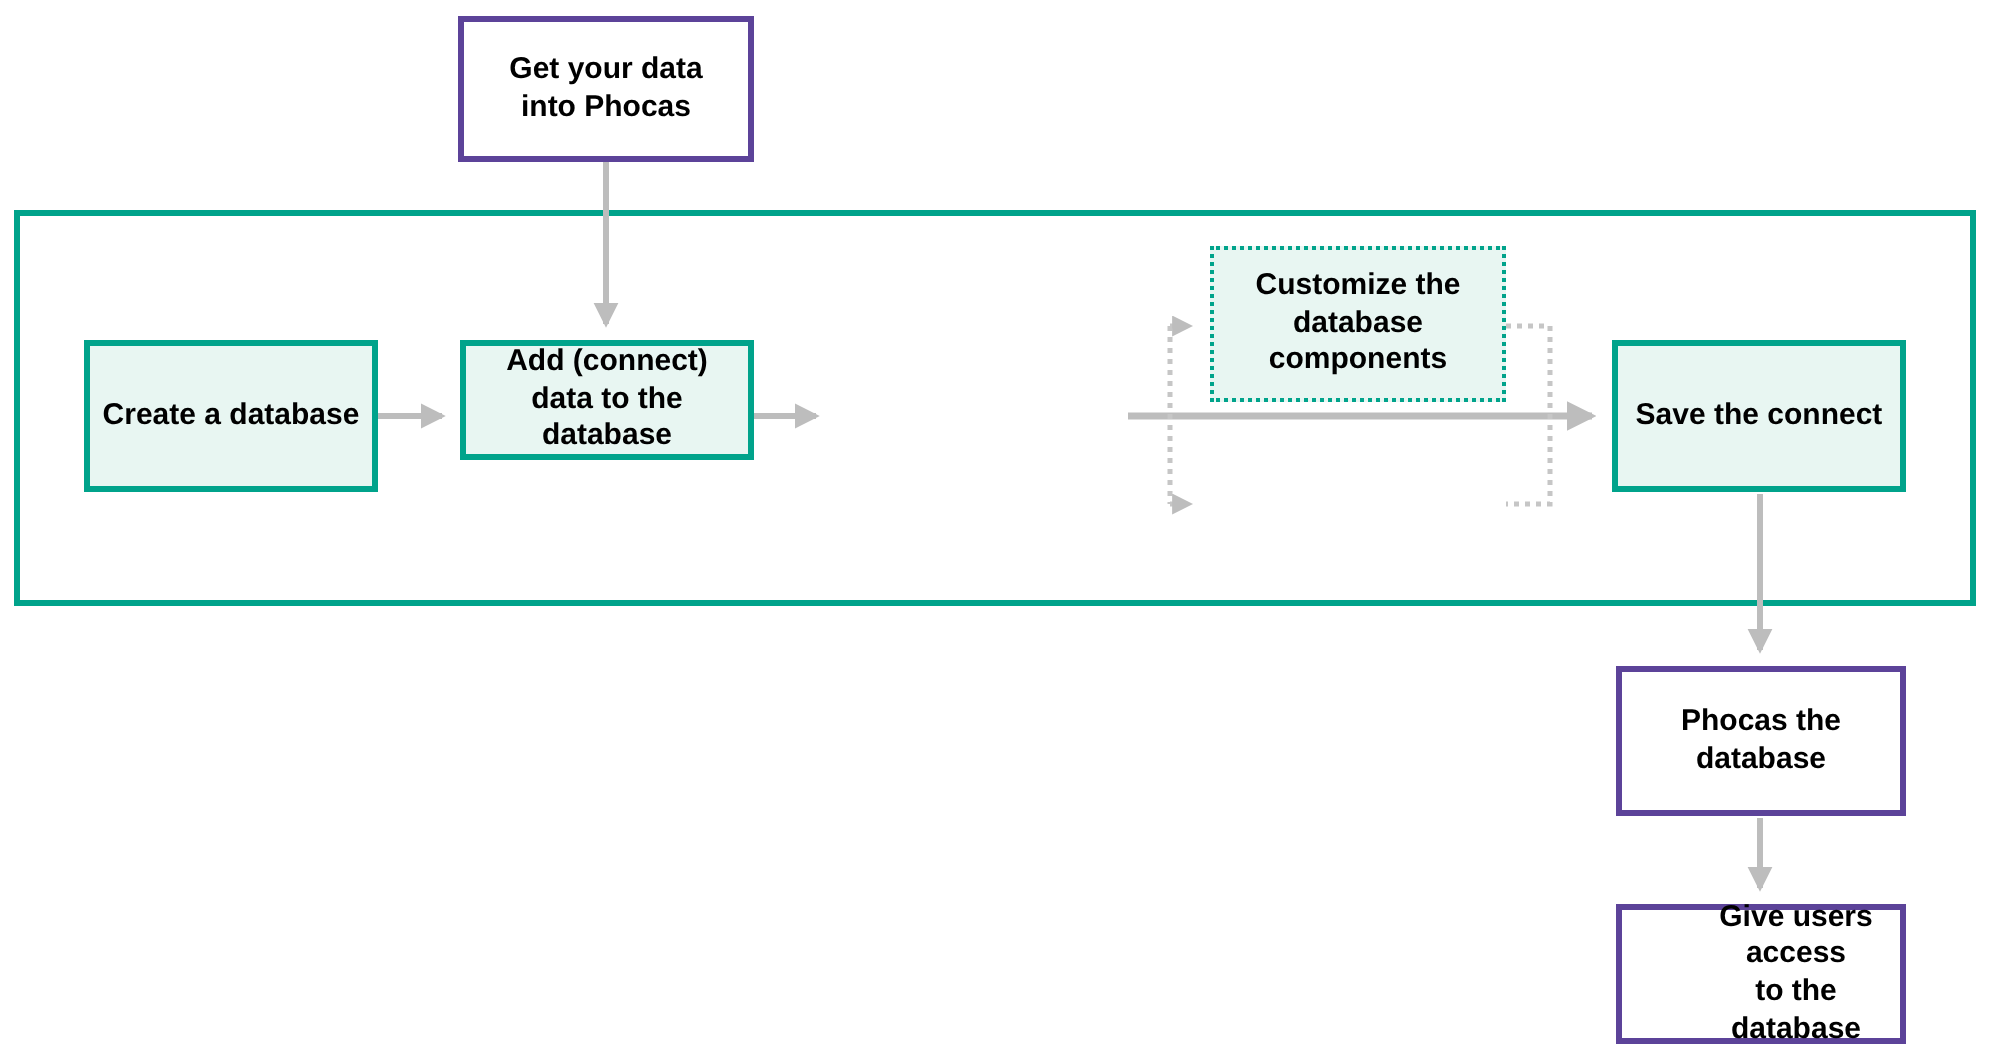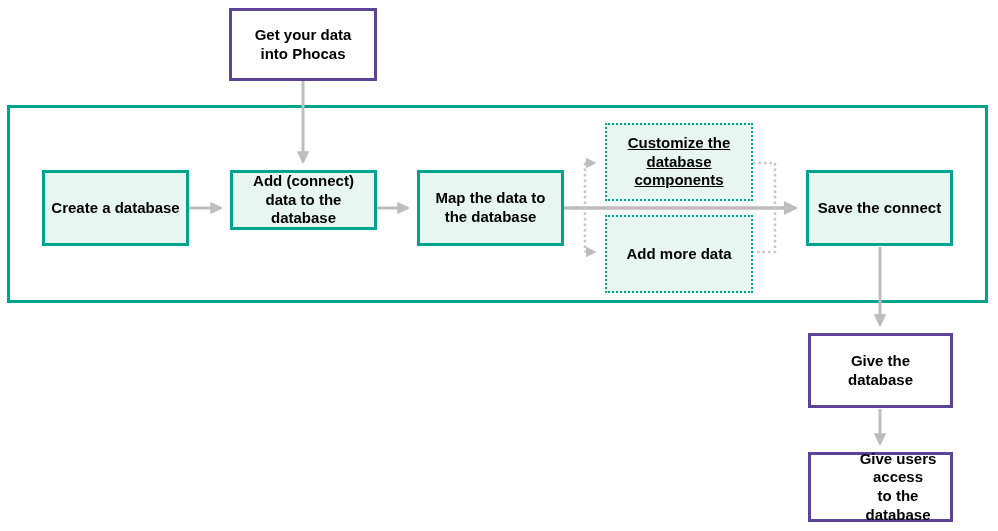--- a/index.html
+++ b/index.html
@@ -62,21 +62,21 @@
     z-index: 3;
   }
   .node-teal   { border: 3px solid var(--teal); background: var(--mint); }
   .node-dotted { border: 2px dotted var(--teal); background: var(--mint); }
   .node-purple { border: 3px solid var(--purple); background: #ffffff; }
 
   .n-get-data  { left: 229px; top: 8px;   width: 148px; height: 73px; }
   .n-create    { left: 42px;  top: 170px; width: 147px; height: 76px; }
   .n-add       { left: 230px; top: 170px; width: 147px; height: 60px; }
   .n-map       { left: 417px; top: 170px; width: 147px; height: 76px; }
-  .n-customize { left: 605px; top: 123px; width: 148px; height: 78px; text-decoration: underline; }
+  .n-customize { left: 605px; top: 123px; width: 148px; height: 78px; }
   .n-addmore   { left: 605px; top: 215px; width: 148px; height: 78px; }
   .n-save      { left: 806px; top: 170px; width: 147px; height: 76px; }
   .n-build     { left: 808px; top: 333px; width: 145px; height: 75px; }
   .n-access    { left: 808px; top: 452px; width: 145px; height: 70px; padding-left: 37px; }
 </style>
 </head>
 <body>
 
 <div class="canvas">
 
@@ -105,30 +105,27 @@
 
   <div class="node node-purple n-get-data">Get your data
 into Phocas</div>
 
   <div class="node node-teal n-create">Create a database</div>
 
   <div class="node node-teal n-add">Add (connect)
 data to the
 database</div>
 
-  <div class="node node-teal n-map">Map the data to
-the database</div>
 
   <div class="node node-dotted n-customize">Customize the
 database
 components</div>
 
-  <div class="node node-dotted n-addmore">Add more data</div>
 
   <div class="node node-teal n-save">Save the connect</div>
 
-  <div class="node node-purple n-build">Give the
+  <div class="node node-purple n-build">Phocas the
 database</div>
 
   <div class="node node-purple n-access">Give users access
 to the database</div>
 
 </div>
 
 </body></html>

